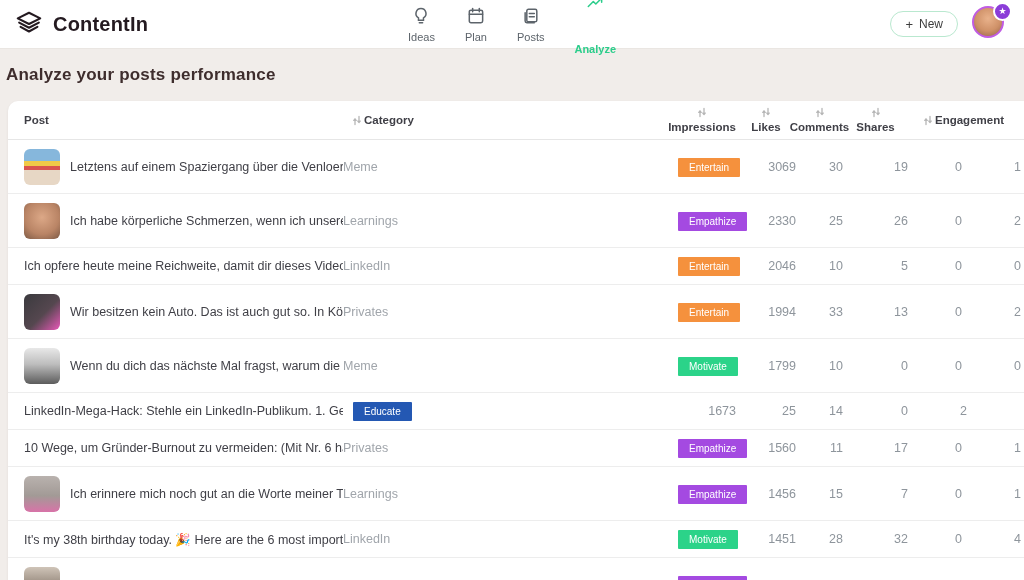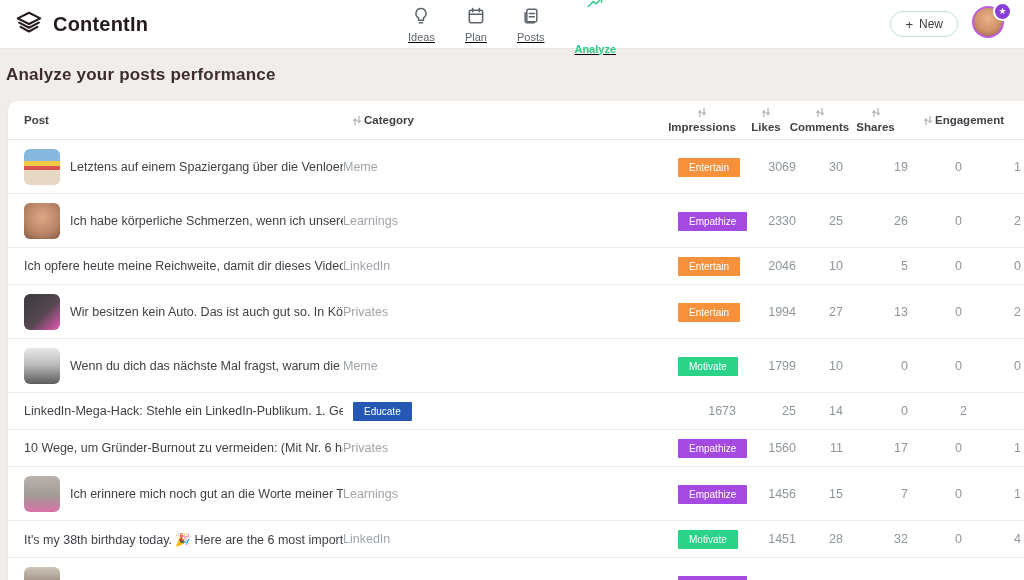--- a/index.html
+++ b/index.html
@@ -12,21 +12,21 @@
   
   .topbar{
     height:48px;background:#ffffff;border-bottom:1px solid #eae6e2;
     display:flex;align-items:center;position:relative;
   }
   .brand{display:flex;align-items:center;gap:9px;padding-left:14px;}
   .brand svg{display:block;}
   .brand-name{font-size:20px;font-weight:bold;color:#241a20;letter-spacing:.2px;}
   .nav{
     position:absolute;left:50%;top:0;transform:translateX(-50%);
-    height:48px;display:flex;align-items:center;gap:30px;text-decoration:underline;
+    height:48px;display:flex;align-items:center;gap:30px;
   }
   .nav-item{display:flex;flex-direction:column;align-items:center;gap:1px;cursor:pointer;}
   .nav-item .nav-label{font-size:11px;color:#5d646b;}
   .nav-item svg{stroke:#5d646b;}
   .nav-item.active .nav-label{color:#2bcd8b;font-weight:bold;margin-top:24px;}
   .nav-item.active svg{stroke:#2bcd8b;}
   .topbar-right{margin-left:auto;display:flex;align-items:center;gap:14px;padding-right:16px;}
   .new-btn{
     display:flex;align-items:center;gap:6px;
     border:1px solid #b9e8cf;background:#fff;border-radius:14px;
@@ -263,21 +263,21 @@
         <div class="cell-eng">0</div>
       </div>
       <div class="grid-row row tall">
         <div class="cell-post">
           <div class="thumb t-pinkdark"></div>
           <span class="post-text">Wir besitzen kein Auto. Das ist auch gut so. In Köln Auto zu fa...</span>
         </div>
         <div class="cell-topic">Privates</div>
         <div class="cell-cat"><span class="badge" style="background: rgb(245, 145, 61);">Entertain</span></div>
         <div class="cell-num">1994</div>
-        <div class="cell-num">27</div>
+        <div class="cell-num">33</div>
         <div class="cell-num">13</div>
         <div class="cell-num">0</div>
         <div class="cell-eng">2</div>
       </div>
       <div class="grid-row row tall">
         <div class="cell-post">
           <div class="thumb t-bwmeme"></div>
           <span class="post-text">Wenn du dich das nächste Mal fragst, warum die Kandidaten ...</span>
         </div>
         <div class="cell-topic">Meme</div>

